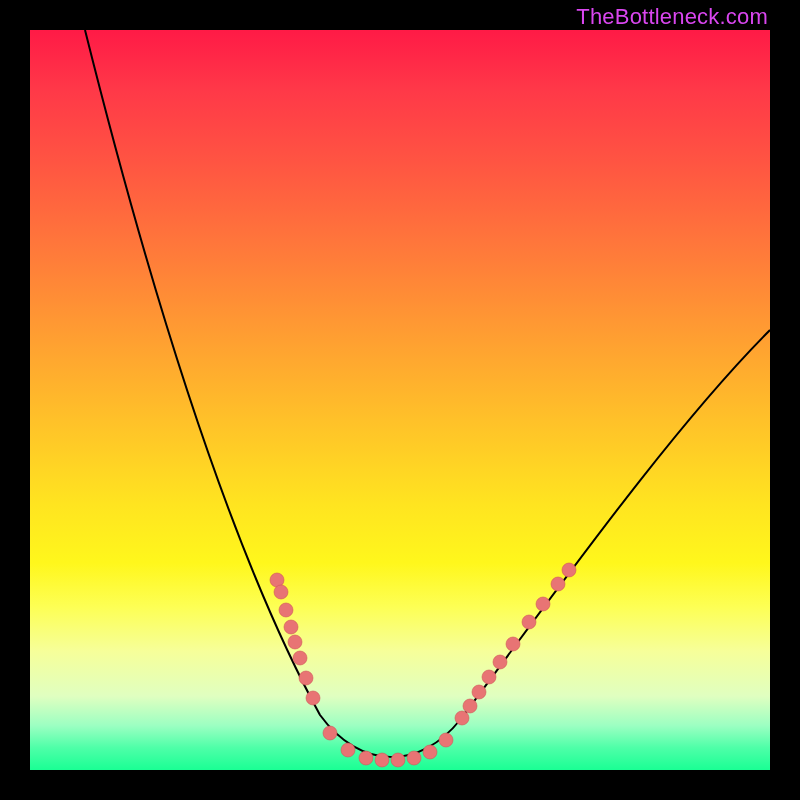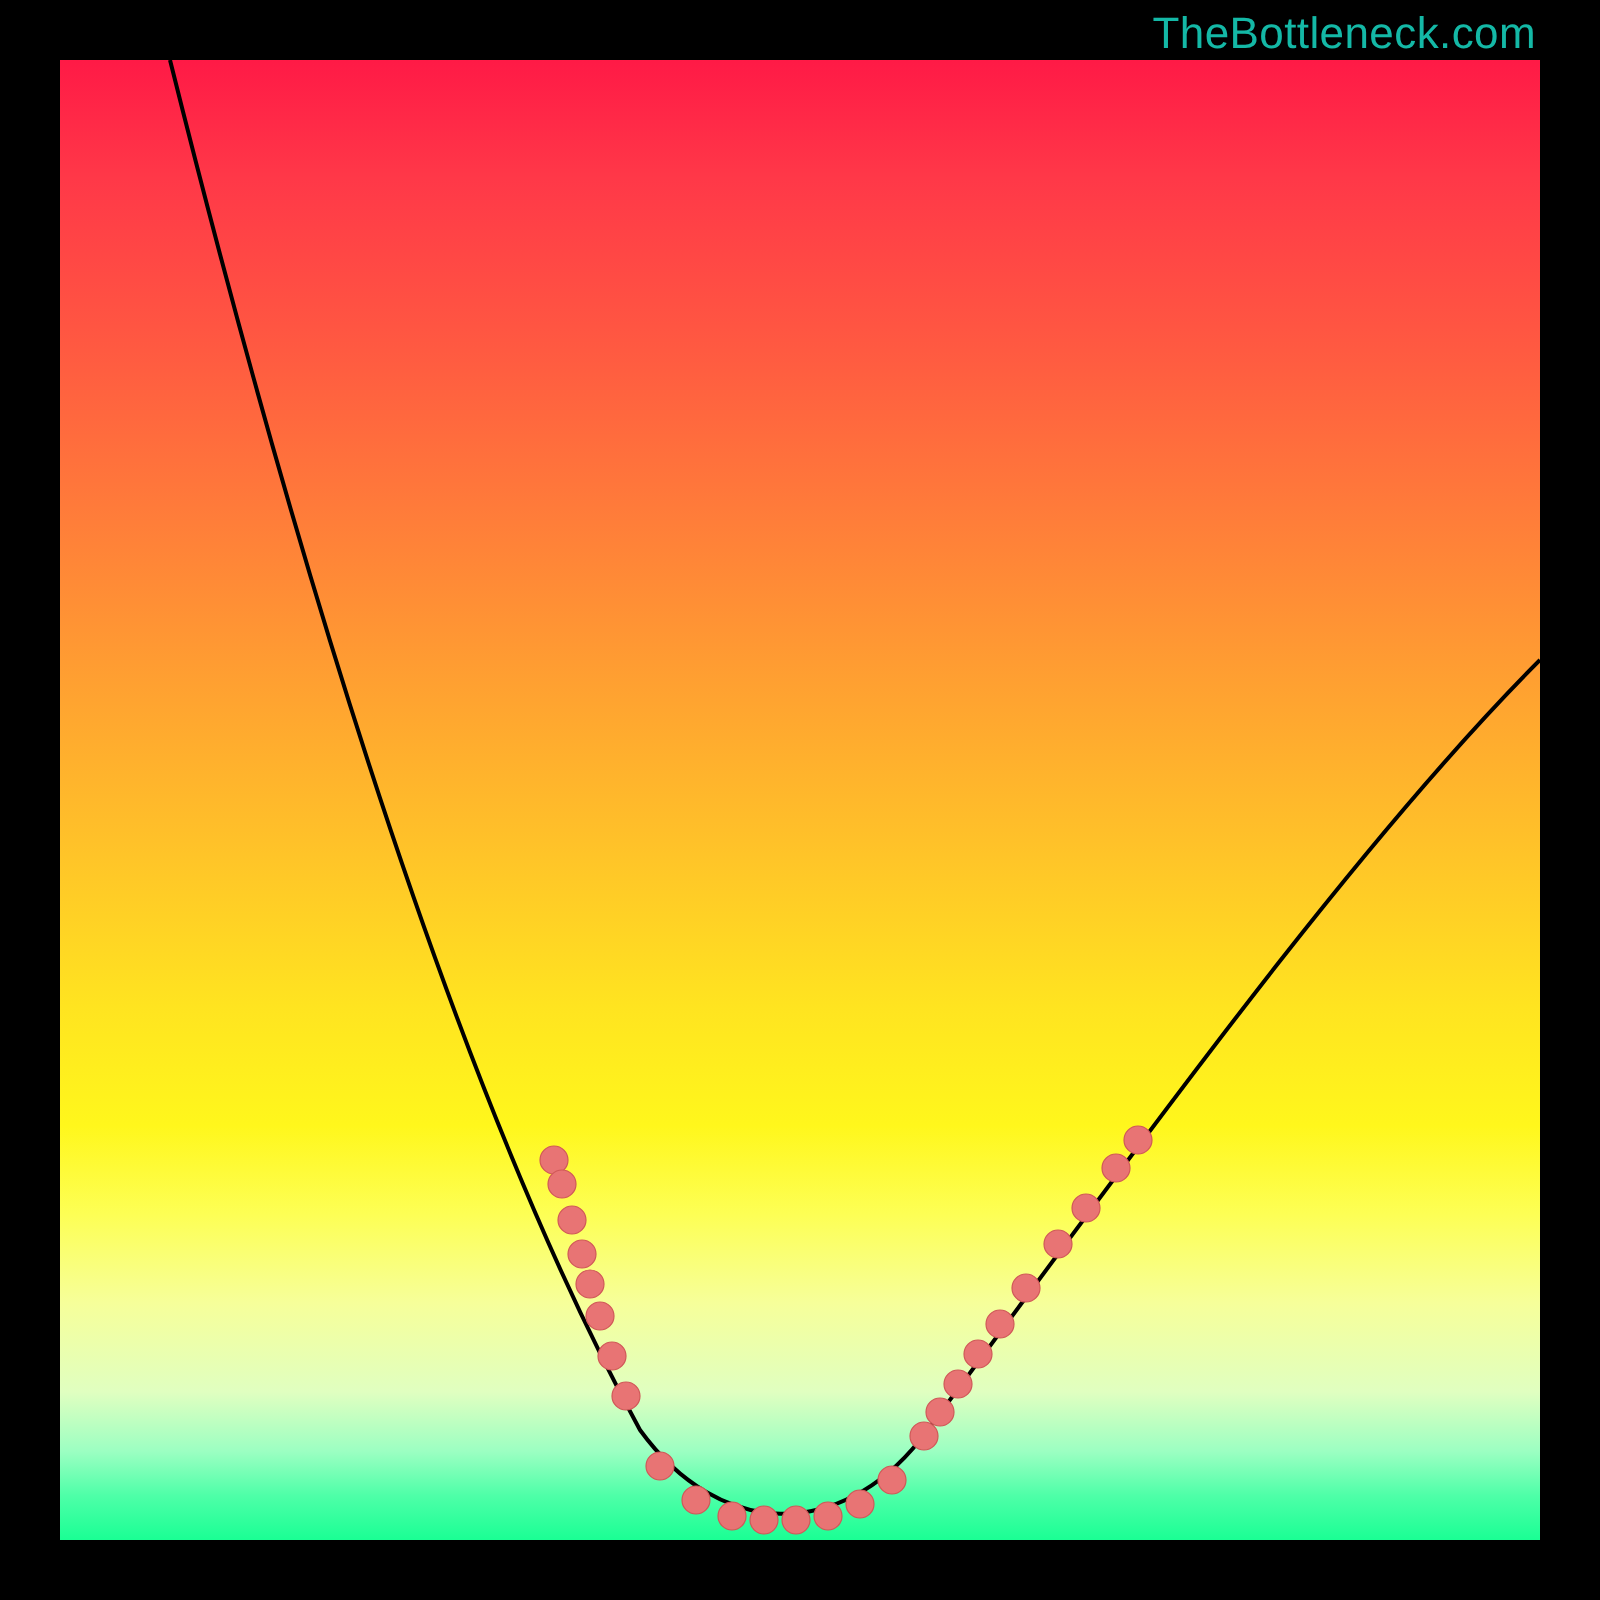--- a/index.html
+++ b/index.html
@@ -48,21 +48,21 @@
       #e0ffc0 90%,
       #9cffc2 94%,
       #4effa8 97%,
       #1aff94 100%
     );
   }
   .watermark {
     position: absolute;
     top: 4px;
     right: 32px;
-    color: #14b8a6;
+    color: #d946ef;
     font-size: 22px;
     font-weight: 500;
     letter-spacing: 0.2px;
     z-index: 50;
   }
   svg.overlay {
     position: absolute;
     top: 0;
     left: 0;
     width: 740px;

